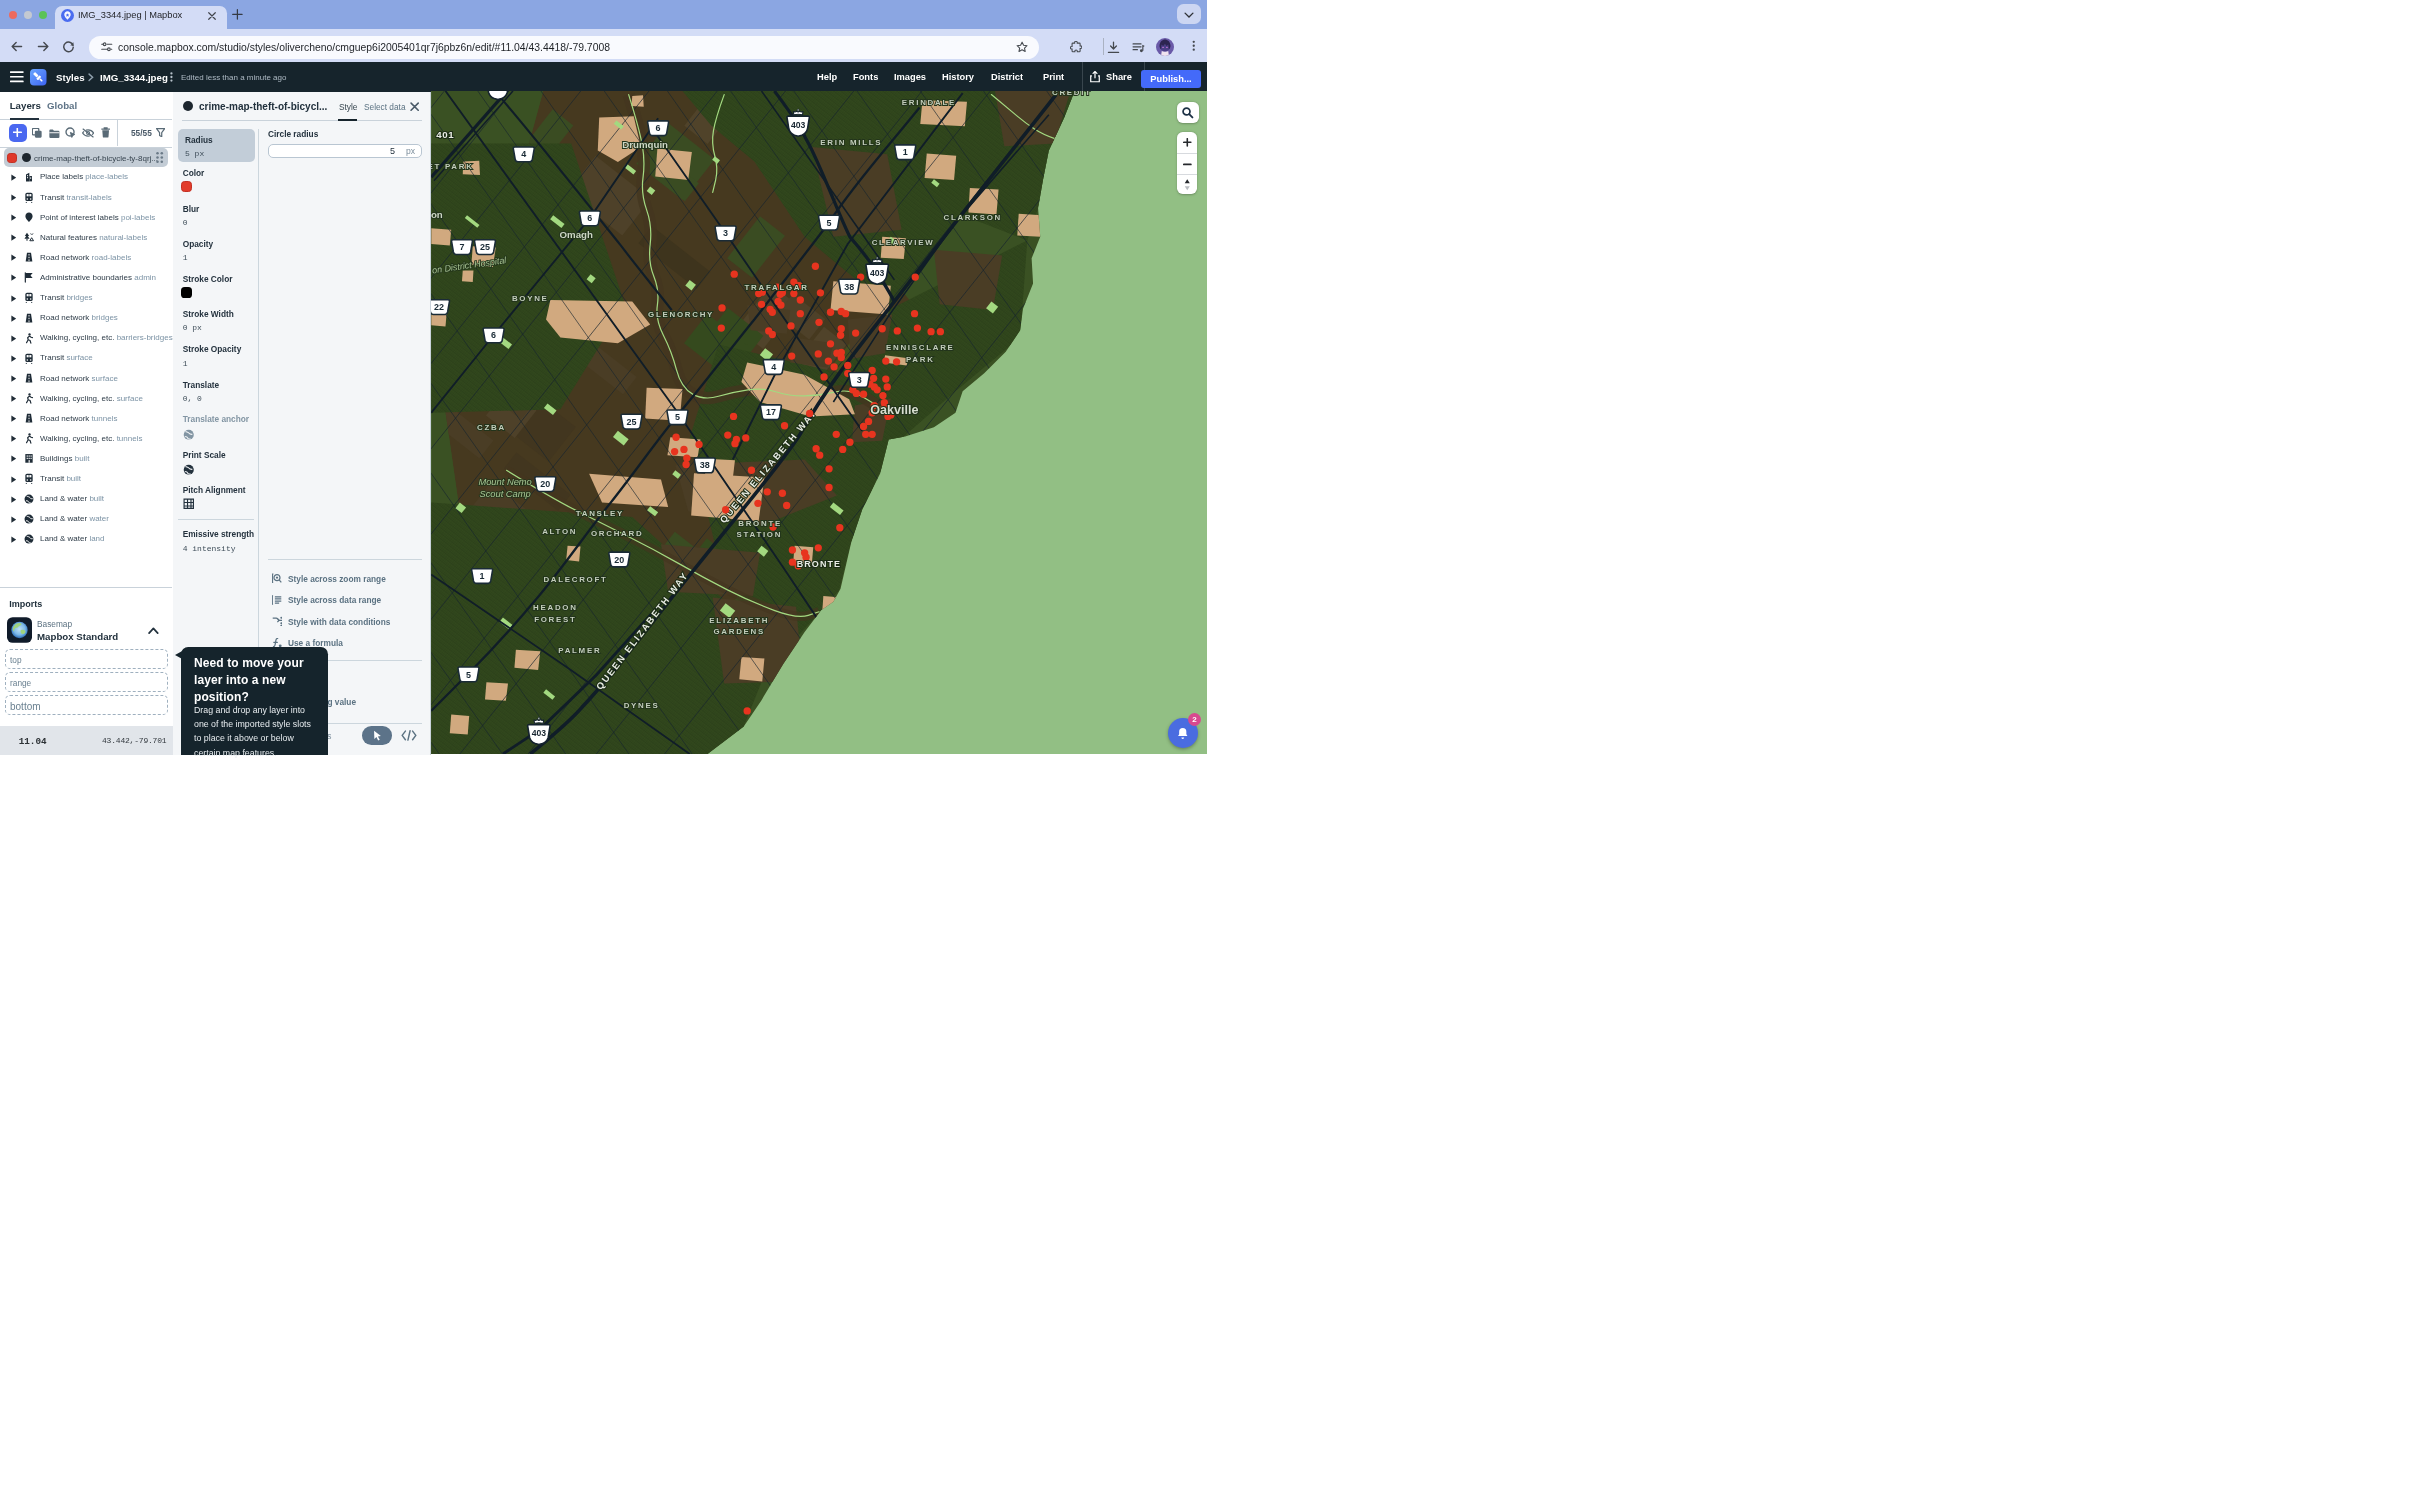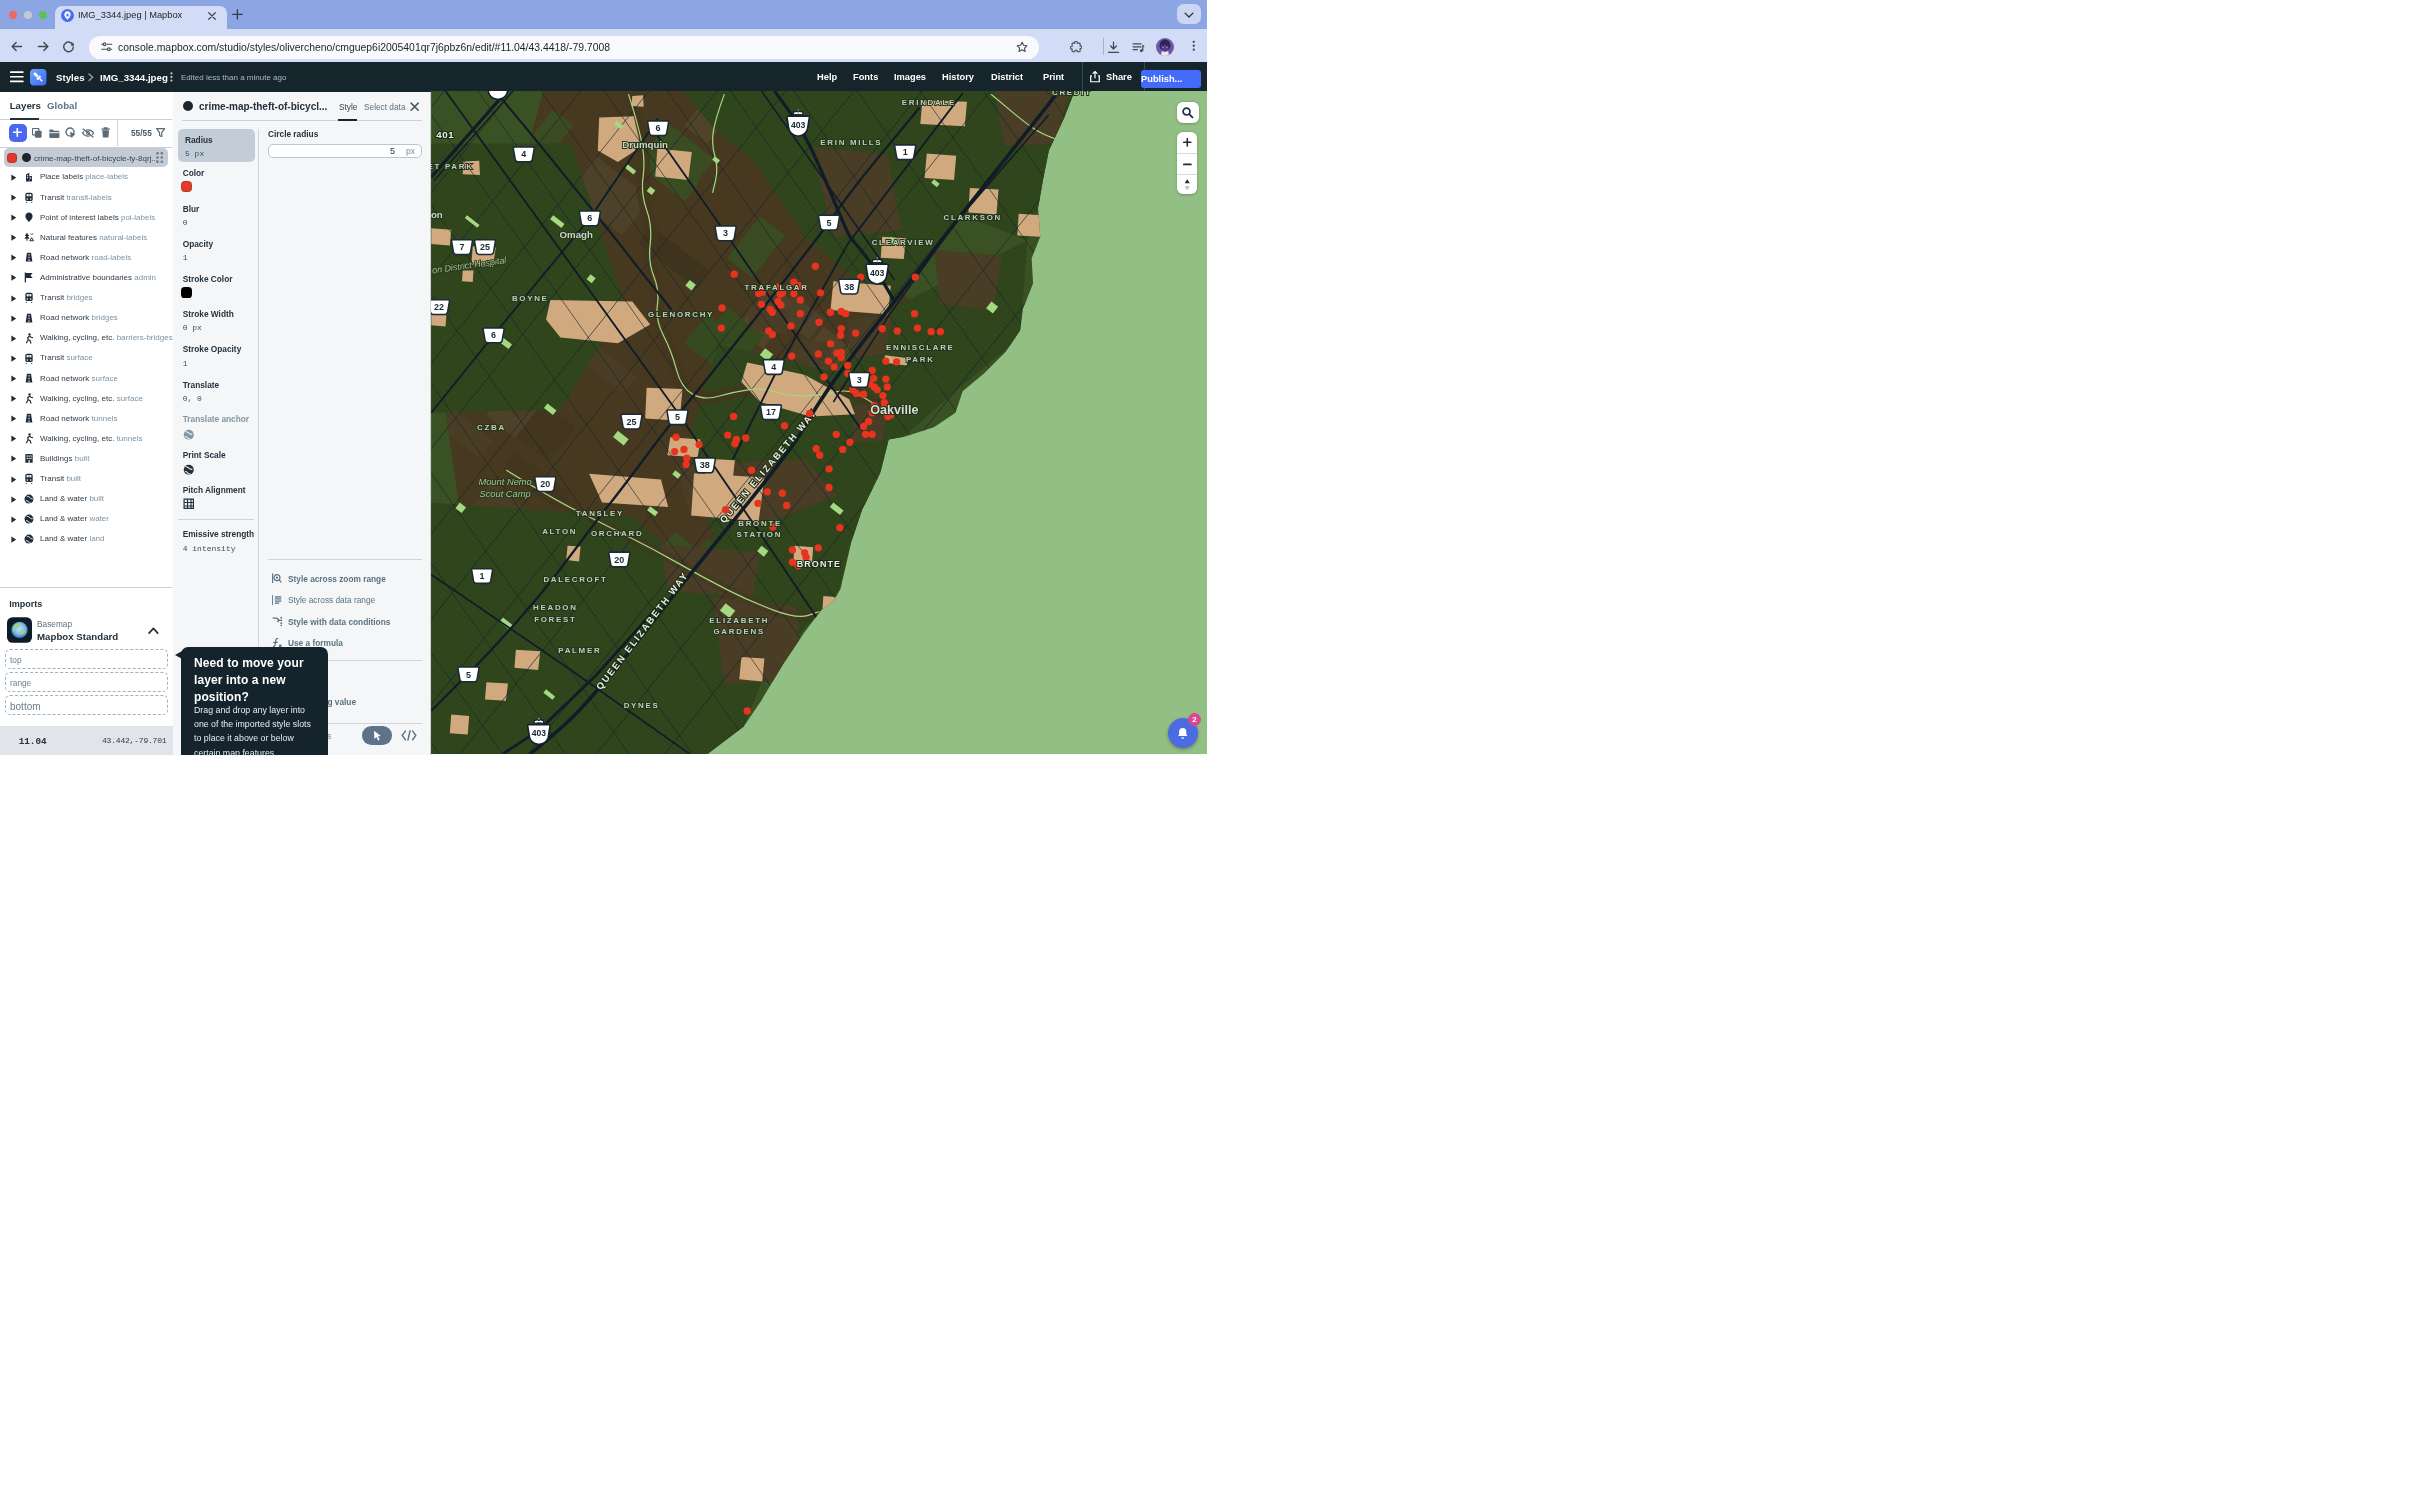--- a/index.html
+++ b/index.html
@@ -130,21 +130,21 @@
 <div class="navlink" style="left:942px">History</div>
 <div class="navlink" style="left:991px">District</div>
 <div class="navlink" style="left:1043px">Print</div>
 <div class="abs" style="left:1082px;top:62px;width:0.7px;height:30px;background:#39464e"></div>
 <svg class="abs ic" style="left:1090px;top:71px" width="10" height="11.5" viewBox="0 0 14 16">
     <path d="M7 1v8.5M4.3 3.3L7 0.7l2.7 2.6" stroke="#fff" stroke-width="1.7" fill="none" stroke-linecap="round" stroke-linejoin="round"></path>
     <path d="M2 6.8H1v8.2h12V6.8h-1" stroke="#fff" stroke-width="1.7" fill="none" stroke-linecap="round"></path>
   </svg>
 <div class="navlink" style="left:1106px">Share</div>
 <div class="abs" style="left:1144px;top:62px;width:0.7px;height:30px;background:#39464e"></div>
-<div class="abs" style="left:1141px;top:70px;width:60px;height:18px;background:#446af9;border-radius:2.9px;line-height:18px;font-size:9.3px;font-weight:bold;color:#fff">Publish...</div>
+<div class="abs" style="left:1141px;top:70px;width:60px;height:18px;background:#446af9;border-radius:2.9px;text-align:center;line-height:18px;font-size:9.3px;font-weight:bold;color:#fff">Publish...</div>
 <div id="sidebar">
 <div class="abs" style="left:9.7px;top:8px;font-size:9.7px;font-weight:bold;color:#22313d">Layers</div>
 <div class="abs" style="left:47px;top:8px;font-size:9.7px;font-weight:bold;color:#5e7386">Global</div>
 <div class="abs" style="left:0;top:26.6px;width:172px;height:0.7px;background:#c9d2da"></div>
 <div class="abs" style="left:9.7px;top:26px;width:29.5px;height:2.2px;background:#22313d"></div>
 <div class="abs" style="left:8.6px;top:32px;width:18px;height:18px;background:#4a68f0;border-radius:5px"></div>
 <svg class="abs ic" style="left:13.3px;top:36px" width="8.6" height="8.6" viewBox="0 0 12 12">
       <path d="M6 0.5v11M0.5 6h11" stroke="#fff" stroke-width="2.2" stroke-linecap="round"></path>
     </svg>
 <svg class="abs ic" style="left:32px;top:36px" width="10" height="10" viewBox="0 0 14 14">
@@ -453,21 +453,21 @@
 <svg class="abs ic" style="left:99px;top:481px" width="10" height="10" viewBox="0 0 14 14">
       <circle cx="7" cy="6.5" r="4.2" fill="none" stroke="#5b7282" stroke-width="1.7"></circle>
       <path d="M10 9.5l3 3.5" stroke="#5b7282" stroke-width="1.7"></path>
       <path d="M2 1.5H0.8v13H2M7 5v3M5.5 6.5h3" stroke="#5b7282" stroke-width="1.5" fill="none"></path>
     </svg>
 <div class="abs" style="left:115px;top:482px;font-size:8.3px;font-weight:bold;color:#5b7282">Style across zoom range</div>
 <svg class="abs ic" style="left:99px;top:503px" width="10" height="10" viewBox="0 0 14 14">
       <path d="M4 2.5h9M4 5.5h9M4 8.5h9M4 11.5h6" stroke="#5b7282" stroke-width="1.7"></path>
       <path d="M1.5 1H0.5v12h1" stroke="#5b7282" stroke-width="1.5" fill="none"></path>
     </svg>
-<div class="abs" style="left:115px;top:503px;font-size:8.3px;font-weight:normal;color:#5b7282">Style across data range</div>
+<div class="abs" style="left:115px;top:503px;font-size:8.3px;font-weight:bold;color:#5b7282">Style across data range</div>
 <svg class="abs ic" style="left:99px;top:524px" width="10" height="10" viewBox="0 0 14 14">
       <path d="M1 3h5c2 0 2 3 4 3h4M10 6l-2.5-2.5M10 6l-2.5 2.5" stroke="#5b7282" stroke-width="1.7" fill="none"></path>
       <circle cx="13" cy="2.5" r="1.4" fill="#5b7282"></circle>
       <circle cx="13" cy="10" r="1.4" fill="#5b7282"></circle>
       <circle cx="13" cy="13.5" r="1.4" fill="#5b7282"></circle>
     </svg>
 <div class="abs" style="left:115px;top:525px;font-size:8.3px;font-weight:bold;color:#5b7282">Style with data conditions</div>
 <svg class="abs ic" style="left:99px;top:546px" width="10" height="10" viewBox="0 0 14 14">
       <path d="M2 12c1.5 0 2-1 2.3-2.5L5.5 3c.3-1.5 1-2.5 2.5-2.5M2.5 6h5" stroke="#5b7282" stroke-width="1.7" fill="none" stroke-linecap="round"></path>
       <circle cx="11.5" cy="11" r="2" fill="#5b7282"></circle>

